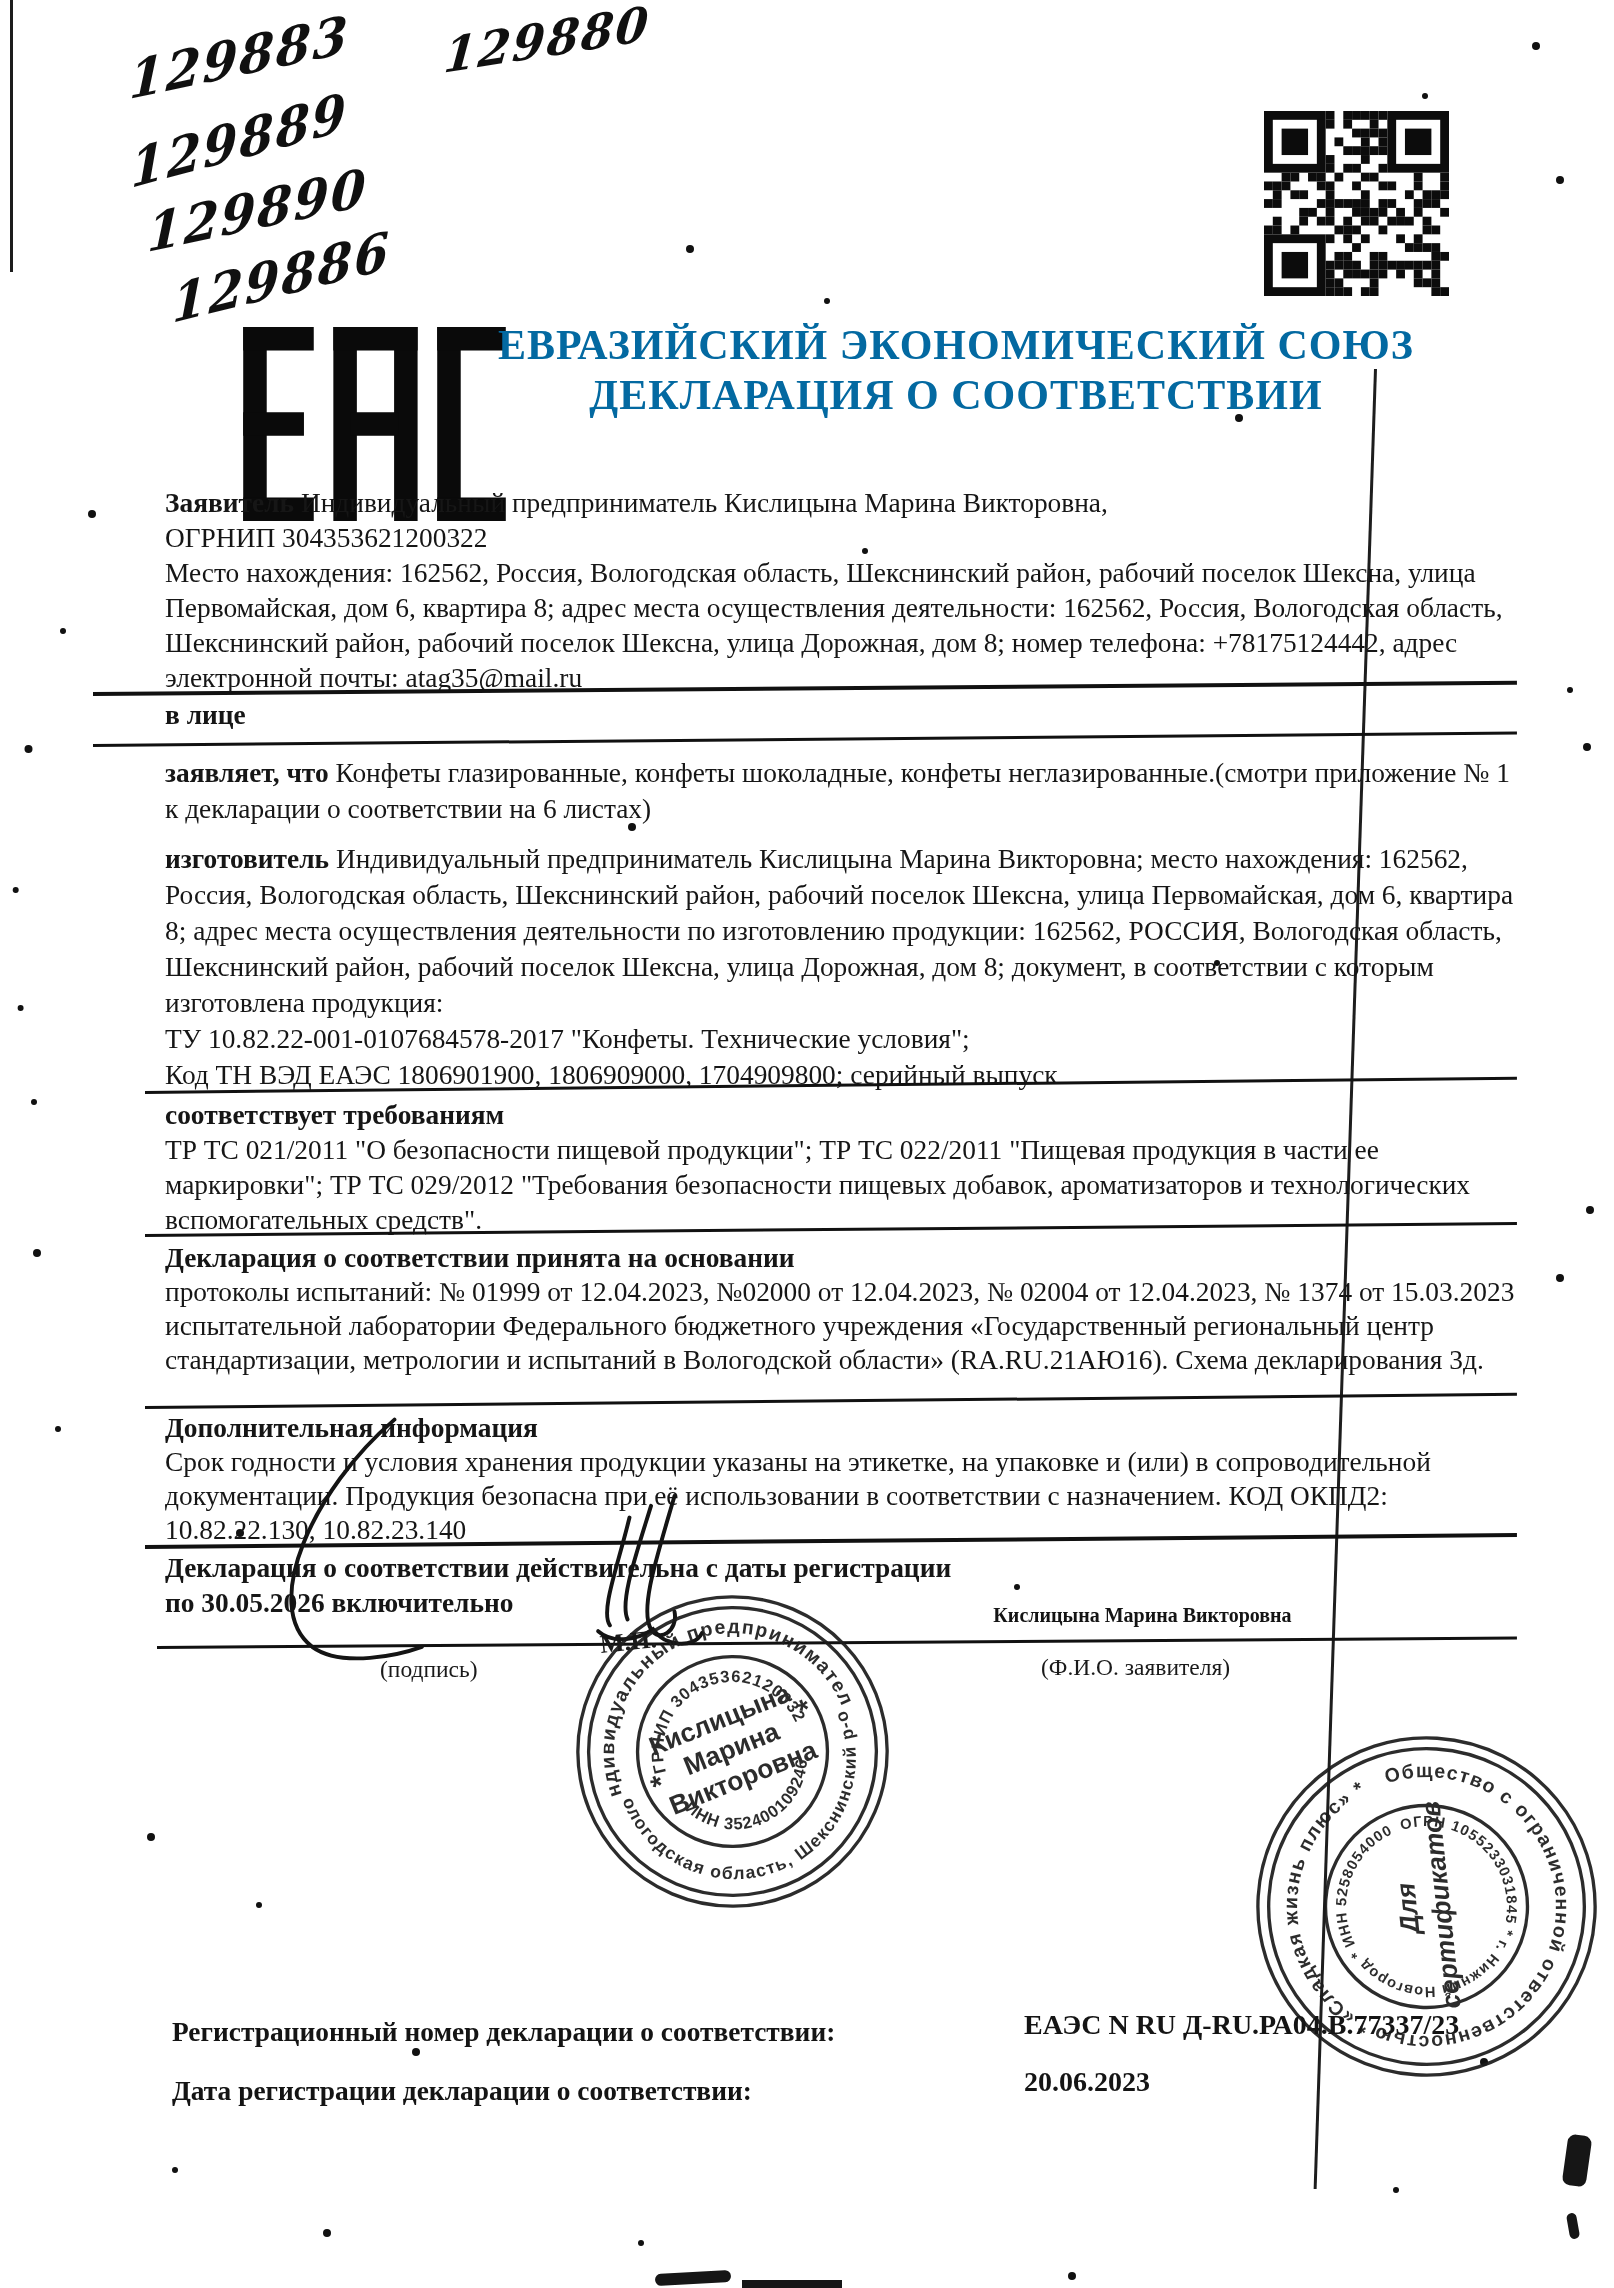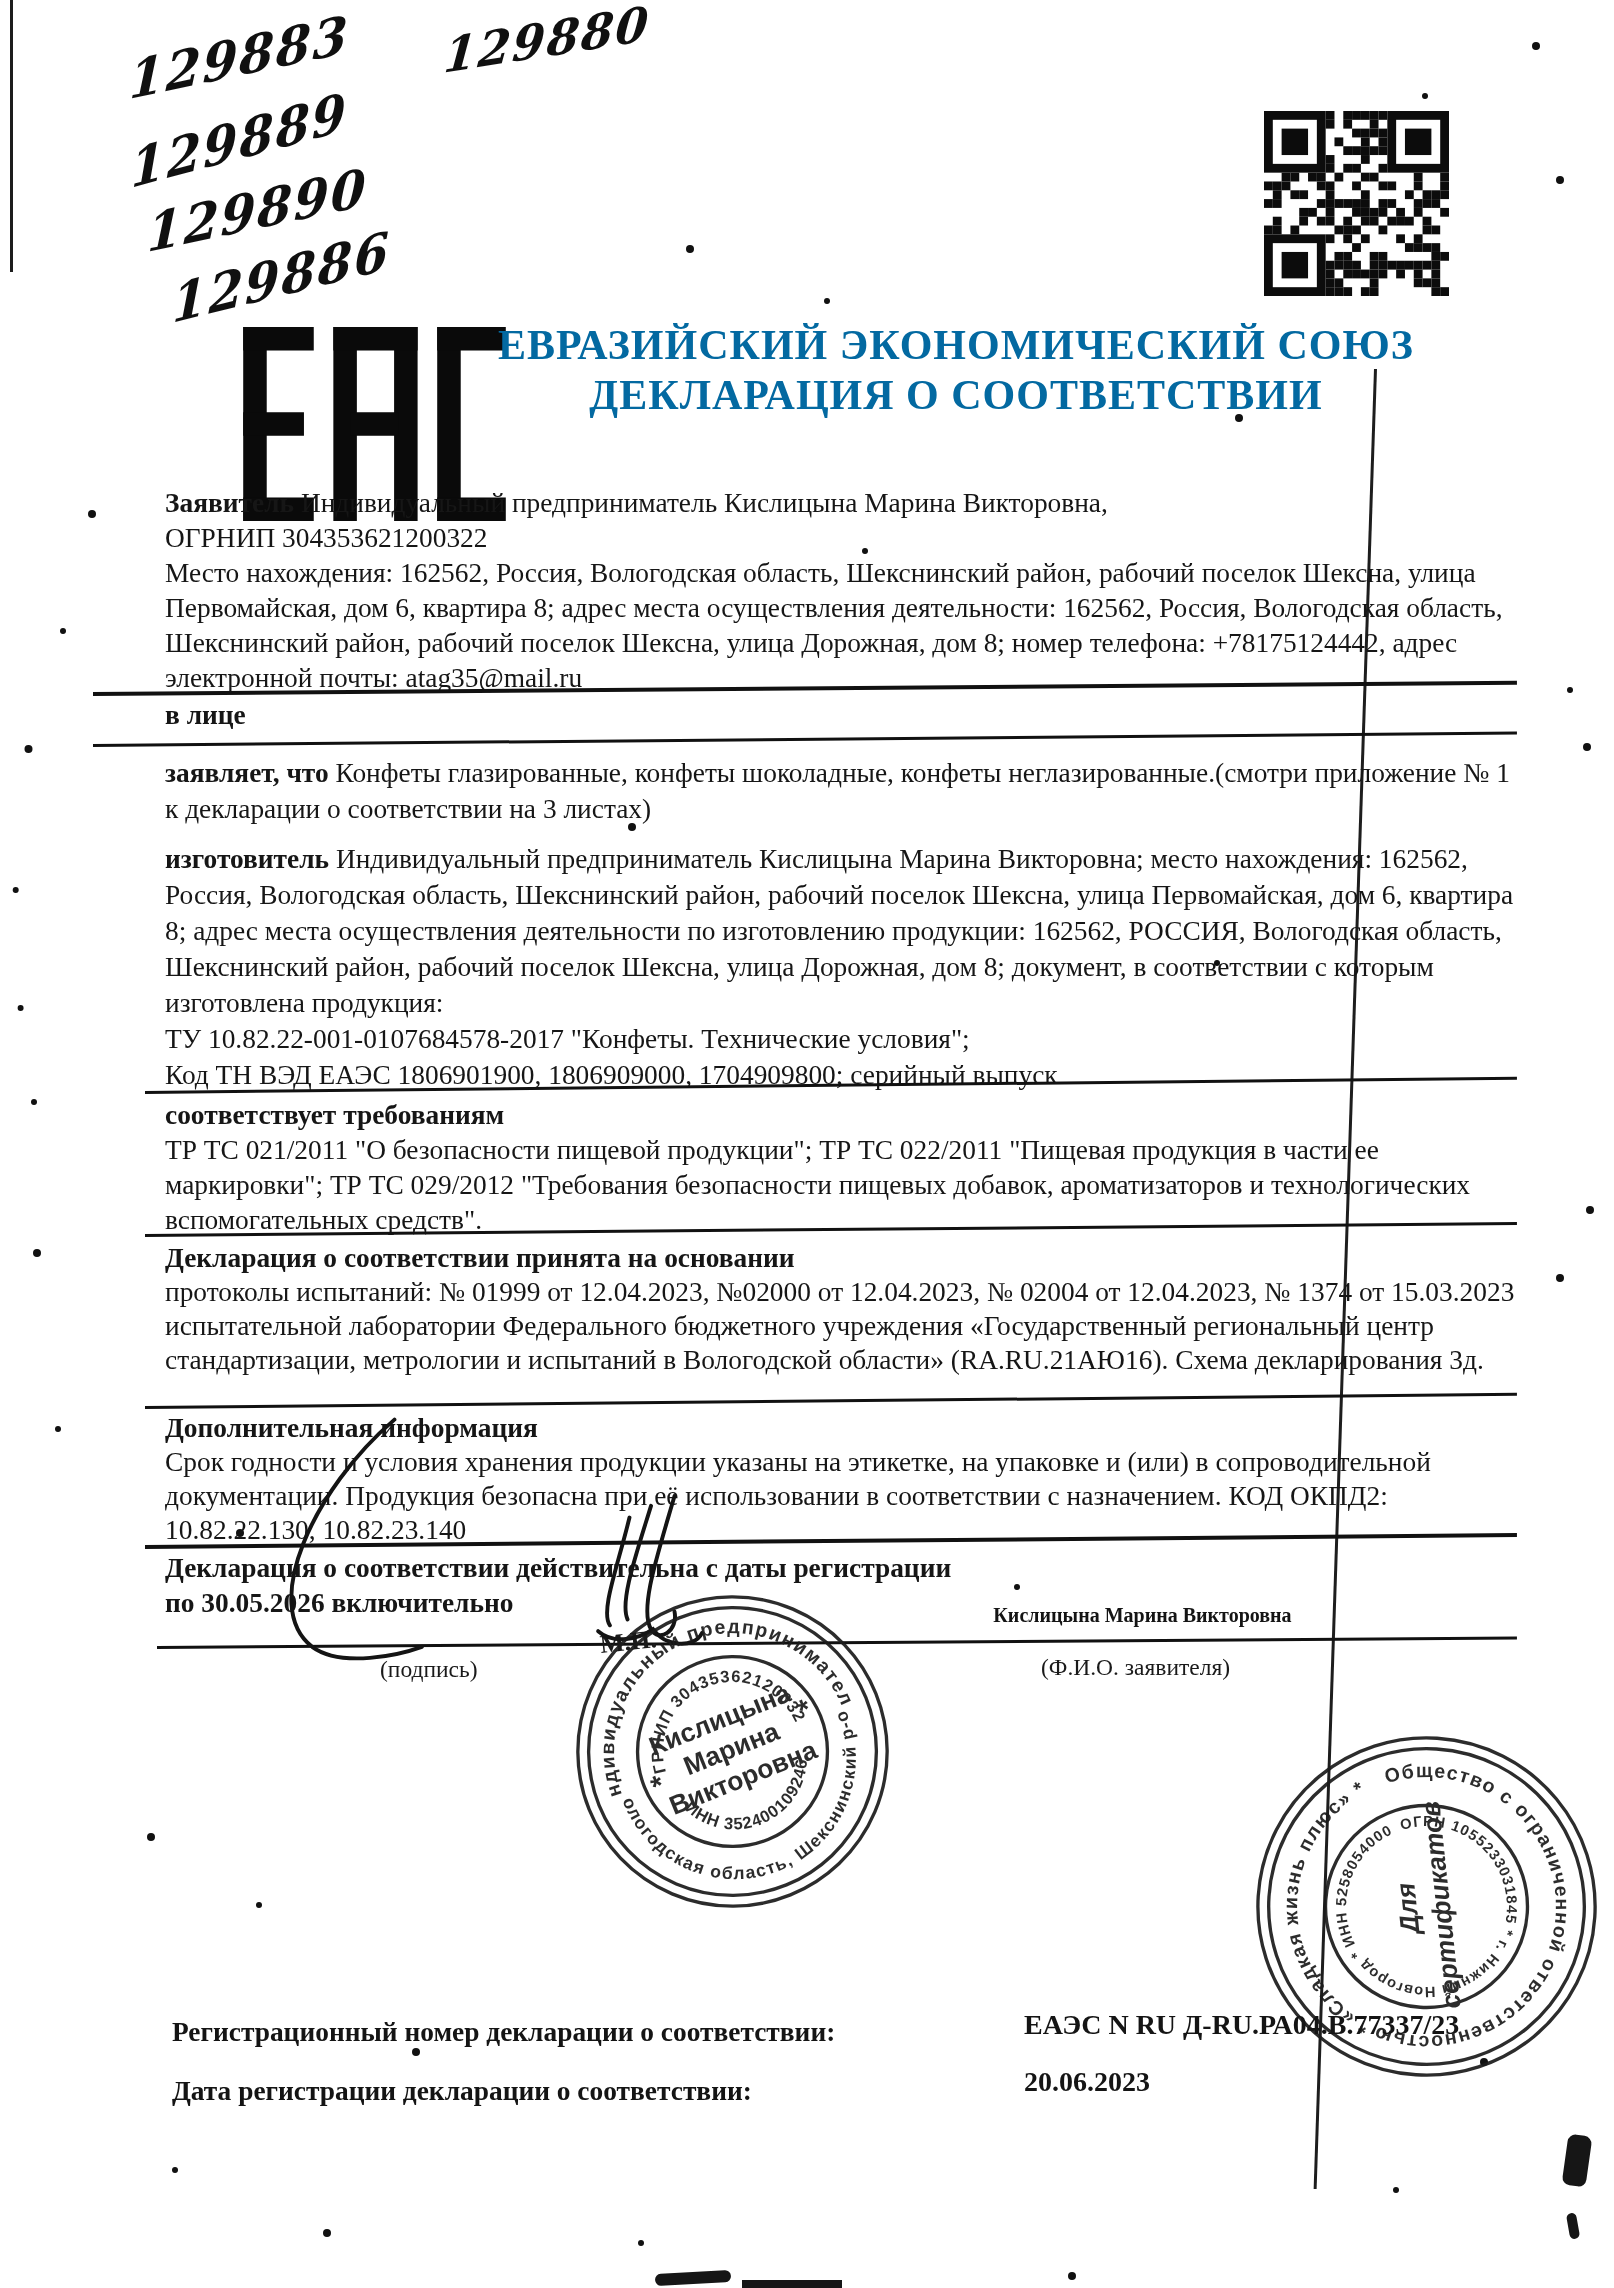--- a/index.html
+++ b/index.html
@@ -246,21 +246,21 @@
 </p>
 
 <div class="rule" style="left:93px;top:692px;width:1424px;height:3.9px;transform:rotate(-0.45deg);"></div>
 <p class="para" style="top:698px;margin:0;">
   <b class="lead">в лице</b>
 </p>
 <div class="rule" style="left:93px;top:744px;width:1424px;height:3.4px;transform:rotate(-0.5deg);"></div>
 
 <p class="para" style="top:755px;margin:0;line-height:36px;">
   <b class="lead">заявляет, что</b>
-  <span>Конфеты глазированные, конфеты шоколадные, конфеты неглазированные.(смотри приложение № 1 к декларации о соответствии на 3 листах)</span>
+  <span>Конфеты глазированные, конфеты шоколадные, конфеты неглазированные.(смотри приложение № 1 к декларации о соответствии на 6 листах)</span>
 </p>
 
 <p class="para" style="top:841px;margin:0;line-height:36px;">
   <b class="lead">изготовитель</b>
   <span>Индивидуальный предприниматель   Кислицына Марина Викторовна; место нахождения: 162562, Россия, Вологодская область, Шекснинский район, рабочий поселок Шексна, улица Первомайская, дом 6, квартира 8; адрес места осуществления деятельности по изготовлению продукции: 162562, РОССИЯ, Вологодская область, Шекснинский район, рабочий поселок Шексна, улица Дорожная, дом 8; документ, в соответствии с которым изготовлена продукция:</span><br>
   <span>ТУ 10.82.22-001-0107684578-2017 "Конфеты. Технические условия";</span><br>
   <span>Код ТН ВЭД ЕАЭС 1806901900, 1806909000, 1704909800; серийный выпуск</span>
 </p>
 
 <div class="rule" style="left:145px;top:1091px;width:1372px;height:3.4px;transform:rotate(-0.6deg);"></div>

